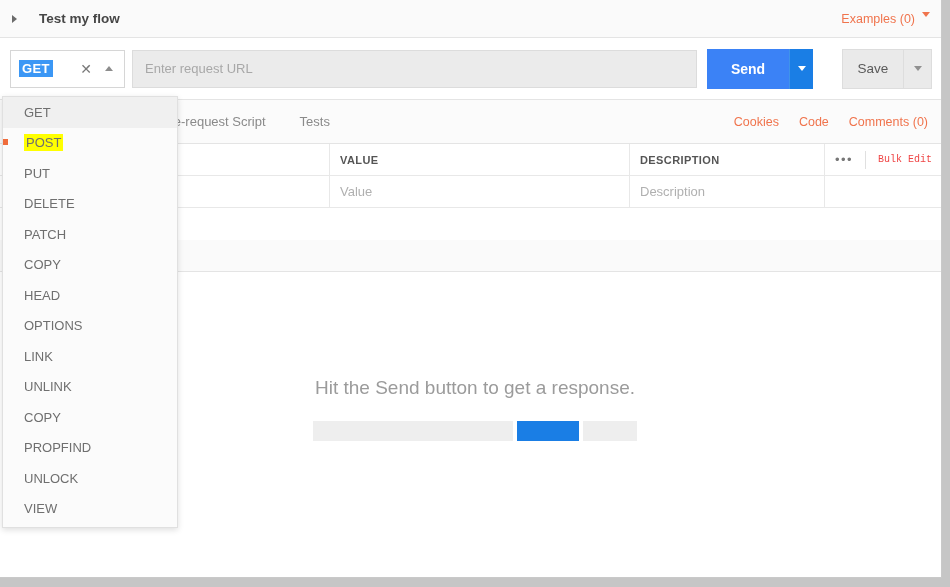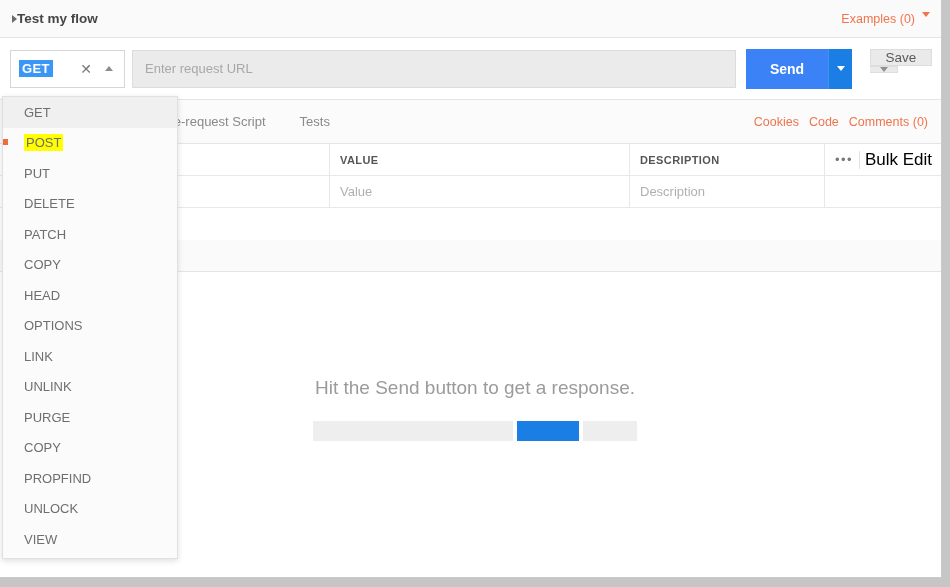--- a/index.html
+++ b/index.html
@@ -31,21 +31,21 @@
     height: 38px;
     background: #fafafa;
     border-bottom: 1px solid #e4e4e4;
     display: flex;
     align-items: center;
     padding: 0 12px;
   }
   .flow-title {
     display: flex;
     align-items: center;
-    gap: 0;
+    gap: 22px;
     font-size: 13.5px;
     font-weight: bold;
     color: #464646;
   }
   .tri-right {
     width: 0; height: 0;
     border-left: 5px solid #6b6b6b;
     border-top: 4px solid transparent;
     border-bottom: 4px solid transparent;
     display: inline-block;
@@ -156,23 +156,22 @@
     cursor: pointer;
   }
   .caret-white {
     width: 0; height: 0;
     border-top: 5px solid #ffffff;
     border-left: 4.5px solid transparent;
     border-right: 4.5px solid transparent;
   }
   .save-group {
     display: flex;
-    margin-left: 18px;
+    margin-left: 29px;
     height: 40px;
-    flex-direction: column;
   }
   .save-btn {
     width: 62px;
     background: #eaeaea;
     border: 1px solid #dddddd;
     color: #5a5a5a;
     font-size: 13.5px;
     display: flex;
     align-items: center;
     justify-content: center;
@@ -211,21 +210,21 @@
   .tab {
     font-size: 13px;
     color: #8a8a8a;
     margin-right: 34px;
     cursor: pointer;
     white-space: nowrap;
   }
   .tab-links {
     margin-left: auto;
     display: flex;
-    gap: 10px;
+    gap: 20px;
   }
   .tab-link {
     font-size: 12.5px;
     color: #f0744d;
     cursor: pointer;
     white-space: nowrap;
   }
 
   
   .params-area {
@@ -271,25 +270,26 @@
     color: #b0b0b0;
   }
   .row-tools { width: 117px; border-right: none; }
   .dots {
     letter-spacing: 1.5px;
     color: #777;
     font-size: 13px;
     cursor: pointer;
   }
   .bulk-edit {
-    font-size: 17px;
-    color: #000000;
+    font-size: 10px;
+    color: #ef4444;
     cursor: pointer;
     font-weight: normal;
     letter-spacing: 0;
+    font-family: Liberation Mono, monospace;
   }
   .sep-line {
     width: 1px;
     height: 18px;
     background: #e0e0e0;
   }
   .gray-strip {
     position: absolute;
     left: 0; top: 240px;
     width: 942px;
@@ -465,23 +465,20 @@
       <div class="menu-item">
         <span>OPTIONS</span>
       </div>
       <div class="menu-item">
         <span>LINK</span>
       </div>
       <div class="menu-item">
         <span>UNLINK</span>
       </div>
       <div class="menu-item">
-        <span>PURGE</span>
-      </div>
-      <div class="menu-item">
         <span>COPY</span>
       </div>
       <div class="menu-item">
         <span>PROPFIND</span>
       </div>
       <div class="menu-item">
         <span>UNLOCK</span>
       </div>
       <div class="menu-item">
         <span>VIEW</span>

